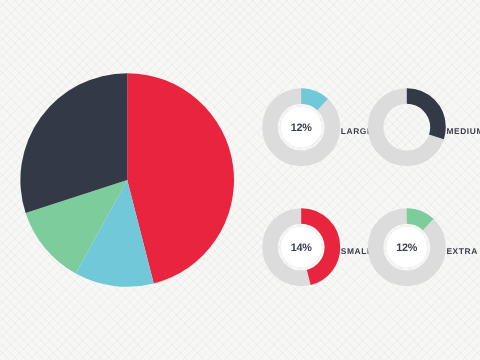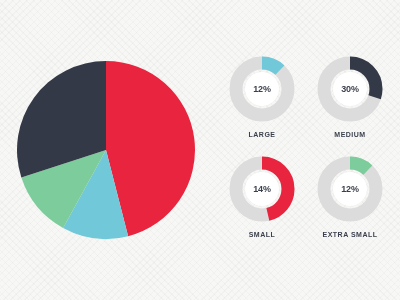--- a/index.html
+++ b/index.html
@@ -49,21 +49,21 @@
     left: 218px;
     top: 56px;
     width: 176px;
     height: 200px;
     display: grid;
     grid-template-columns: 88px 88px;
     grid-template-rows: 100px 100px;
   }
   .donut-cell {
     display: flex;
-    flex-direction: column;
+    flex-direction: row;
     align-items: center;
     justify-content: flex-start;
   }
   .donut-holder {
     position: relative;
     width: 66px;
     height: 66px;
   }
   .donut-svg {
     display: block;
@@ -134,23 +134,20 @@
       </div>
       <div class="donut-label">LARGE</div>
     </div>
 
     <div class="donut-cell">
       <div class="donut-holder">
         <svg class="donut-svg" viewBox="0 0 66 66">
           <circle cx="33" cy="33" r="26" fill="none" stroke="#dcdcdc" stroke-width="13"></circle>
           <circle class="donut-arc" cx="33" cy="33" r="26" fill="none" stroke-width="13" transform="rotate(-90 33 33)" stroke="#333946" stroke-dasharray="49.009 114.354"></circle>
         </svg>
-        <div class="donut-center">
-          <span class="donut-value">30%</span>
-        </div>
       </div>
       <div class="donut-label">MEDIUM</div>
     </div>
 
     <div class="donut-cell">
       <div class="donut-holder">
         <svg class="donut-svg" viewBox="0 0 66 66">
           <circle cx="33" cy="33" r="26" fill="none" stroke="#dcdcdc" stroke-width="13"></circle>
           <circle class="donut-arc" cx="33" cy="33" r="26" fill="none" stroke-width="13" transform="rotate(-90 33 33)" stroke="#e8243f" stroke-dasharray="75.147 88.216"></circle>
         </svg>

